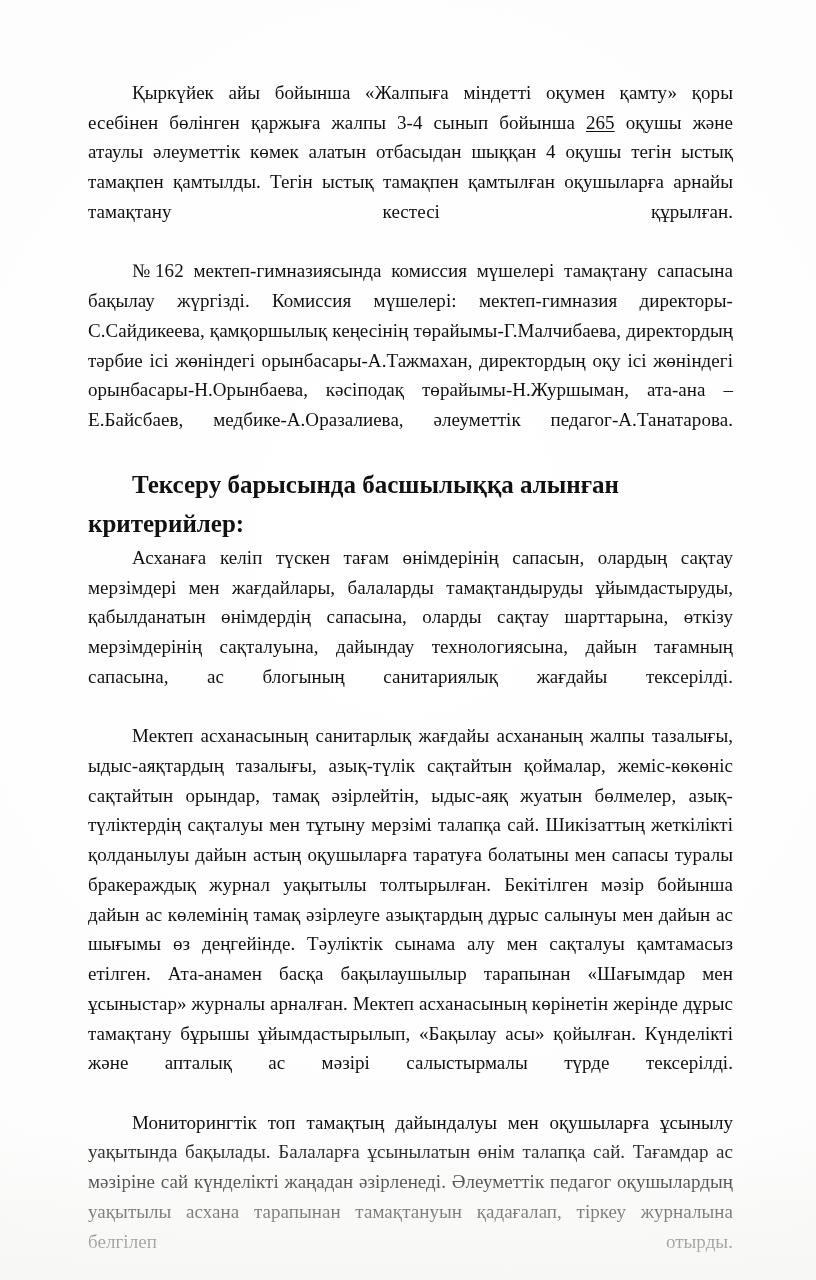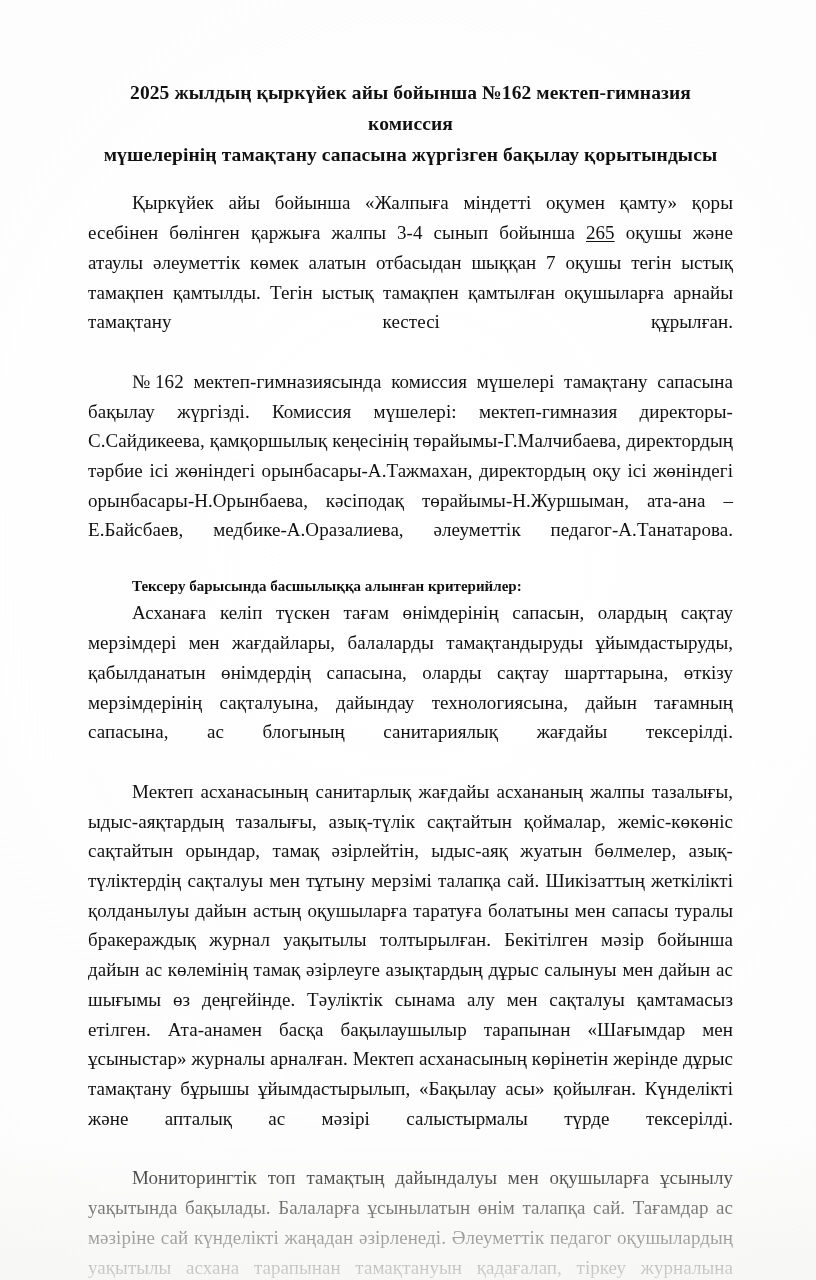--- a/index.html
+++ b/index.html
@@ -57,21 +57,21 @@
     line-height: 1.565;
     text-align: justify;
     text-indent: 44px;
     letter-spacing: 0.05px;
     -webkit-hyphens: none;
     hyphens: none;
   }
 
   .heading-bold {
     margin: 0;
-    font-size: 15px;
+    font-size: 25px;
     font-weight: bold;
     line-height: 1.565;
     text-indent: 44px;
     text-align: left;
   }
 
   .u { text-decoration: underline; text-underline-offset: 2px; }
 
   
   p.para::after {
@@ -79,26 +79,22 @@
     display: inline-block;
     width: 100%;
   }
 </style>
 </head>
 <body>
 
 <div class="page">
   <div class="content">
 
-    <h1 class="doc-title">
-      <span>2025 жылдың қыркүйек айы бойынша №162 мектеп-гимназия комиссия</span><br>
-      <span>мүшелерінің тамақтану сапасына жүргізген бақылау қорытындысы</span>
-    </h1>
 
-    <p class="para"><span>Қыркүйек айы бойынша «Жалпыға міндетті оқумен қамту» қоры есебінен бөлінген қаржыға жалпы 3-4 сынып бойынша </span><span class="u">265</span><span> оқушы және атаулы әлеуметтік көмек алатын отбасыдан шыққан 7 оқушы тегін ыстық тамақпен қамтылды. Тегін ыстық тамақпен қамтылған оқушыларға арнайы тамақтану кестесі құрылған.</span></p>
+    <p class="para"><span>Қыркүйек айы бойынша «Жалпыға міндетті оқумен қамту» қоры есебінен бөлінген қаржыға жалпы 3-4 сынып бойынша </span><span class="u">265</span><span> оқушы және атаулы әлеуметтік көмек алатын отбасыдан шыққан 4 оқушы тегін ыстық тамақпен қамтылды. Тегін ыстық тамақпен қамтылған оқушыларға арнайы тамақтану кестесі құрылған.</span></p>
 
     <p class="para">№162 мектеп-гимназиясында комиссия мүшелері тамақтану сапасына бақылау жүргізді. Комиссия мүшелері: мектеп-гимназия директоры-С.Сайдикеева, қамқоршылық кеңесінің төрайымы-Г.Малчибаева, директордың тәрбие ісі жөніндегі орынбасары-А.Тажмахан, директордың оқу ісі жөніндегі орынбасары-Н.Орынбаева, кәсіподақ төрайымы-Н.Журшыман, ата-ана – Е.Байсбаев, медбике-А.Оразалиева, әлеуметтік педагог-А.Танатарова.</p>
 
     <p class="heading-bold">Тексеру барысында басшылыққа алынған критерийлер:</p>
 
     <p class="para">Асханаға келіп түскен тағам өнімдерінің сапасын, олардың сақтау мерзімдері мен жағдайлары, балаларды тамақтандыруды ұйымдастыруды, қабылданатын өнімдердің сапасына, оларды сақтау шарттарына, өткізу мерзімдерінің сақталуына, дайындау технологиясына, дайын тағамның сапасына, ас блогының санитариялық жағдайы тексерілді.</p>
 
     <p class="para">Мектеп асханасының санитарлық жағдайы асхананың жалпы тазалығы, ыдыс-аяқтардың тазалығы, азық-түлік сақтайтын қоймалар, жеміс-көкөніс сақтайтын орындар, тамақ әзірлейтін, ыдыс-аяқ жуатын бөлмелер, азық-түліктердің сақталуы мен тұтыну мерзімі талапқа сай. Шикізаттың жеткілікті қолданылуы дайын астың оқушыларға таратуға болатыны мен сапасы туралы бракераждық журнал уақытылы толтырылған. Бекітілген мәзір бойынша дайын ас көлемінің тамақ әзірлеуге азықтардың дұрыс салынуы мен дайын ас шығымы өз деңгейінде. Тәуліктік сынама алу мен сақталуы қамтамасыз етілген. Ата-анамен басқа бақылаушылыр тарапынан «Шағымдар мен ұсыныстар» журналы арналған. Мектеп асханасының көрінетін жерінде дұрыс тамақтану бұрышы ұйымдастырылып, «Бақылау асы» қойылған. Күнделікті және апталық ас мәзірі салыстырмалы түрде тексерілді.</p>
 
     <p class="para">Мониторингтік топ тамақтың дайындалуы мен оқушыларға ұсынылу уақытында бақылады. Балаларға ұсынылатын өнім талапқа сай. Тағамдар ас мәзіріне сай күнделікті жаңадан әзірленеді. Әлеуметтік педагог оқушылардың уақытылы асхана тарапынан тамақтануын қадағалап, тіркеу журналына белгілеп отырды.</p>

